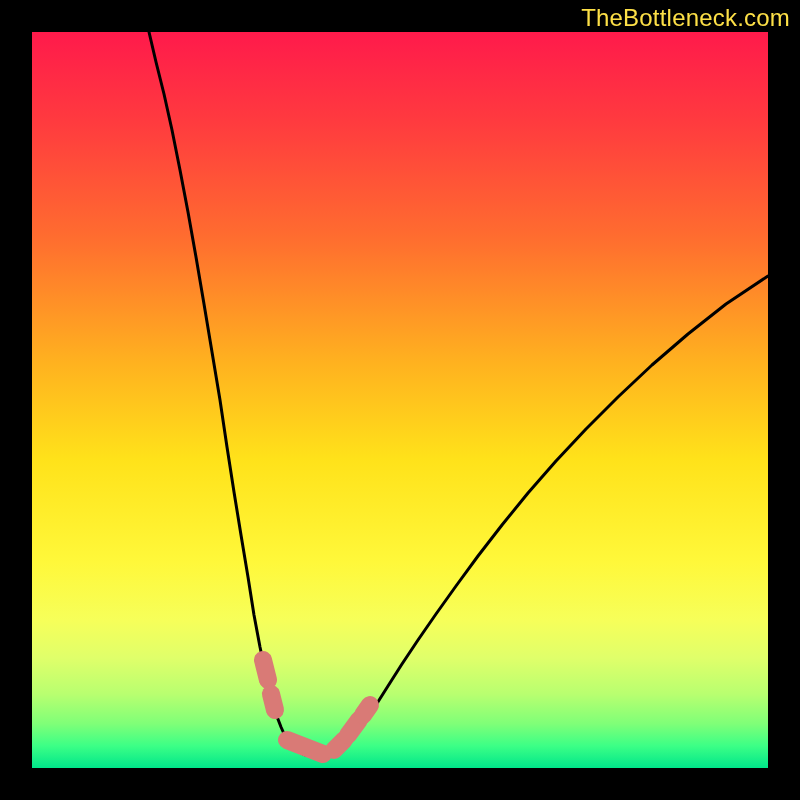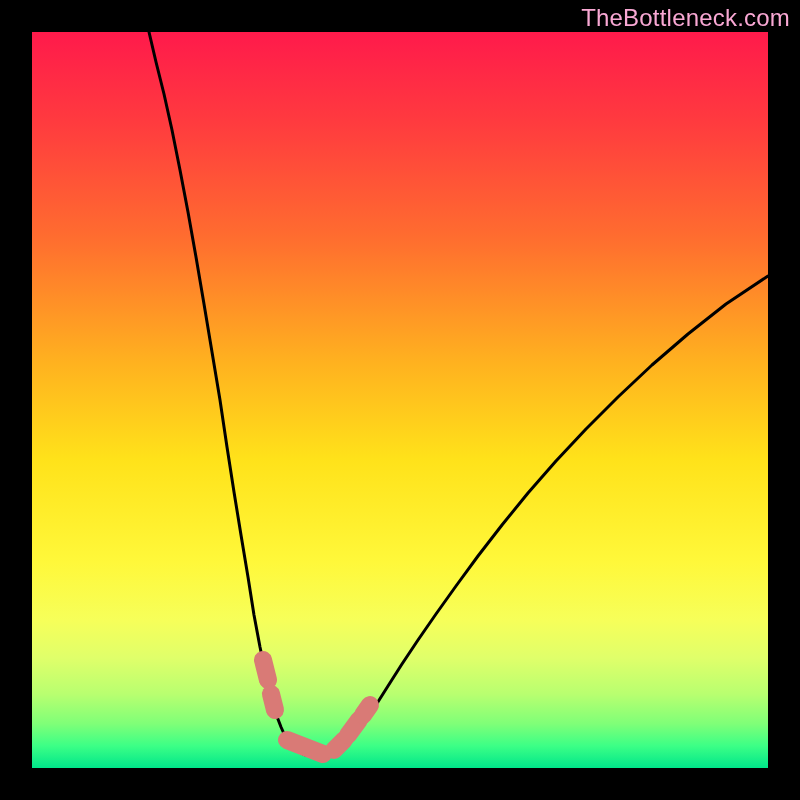--- a/index.html
+++ b/index.html
@@ -24,21 +24,21 @@
     left: 32px;
     top: 32px;
     width: 736px;
     height: 736px;
     
   }
   .watermark {
     position: absolute;
     top: 4px;
     right: 10px;
-    color: #f9a8d4;
+    color: #fde047;
     font-size: 24px;
     font-weight: 500;
     letter-spacing: 0.2px;
     user-select: none;
   }
   svg.curves {
     position: absolute;
     left: 0;
     top: 0;
     width: 736px;

